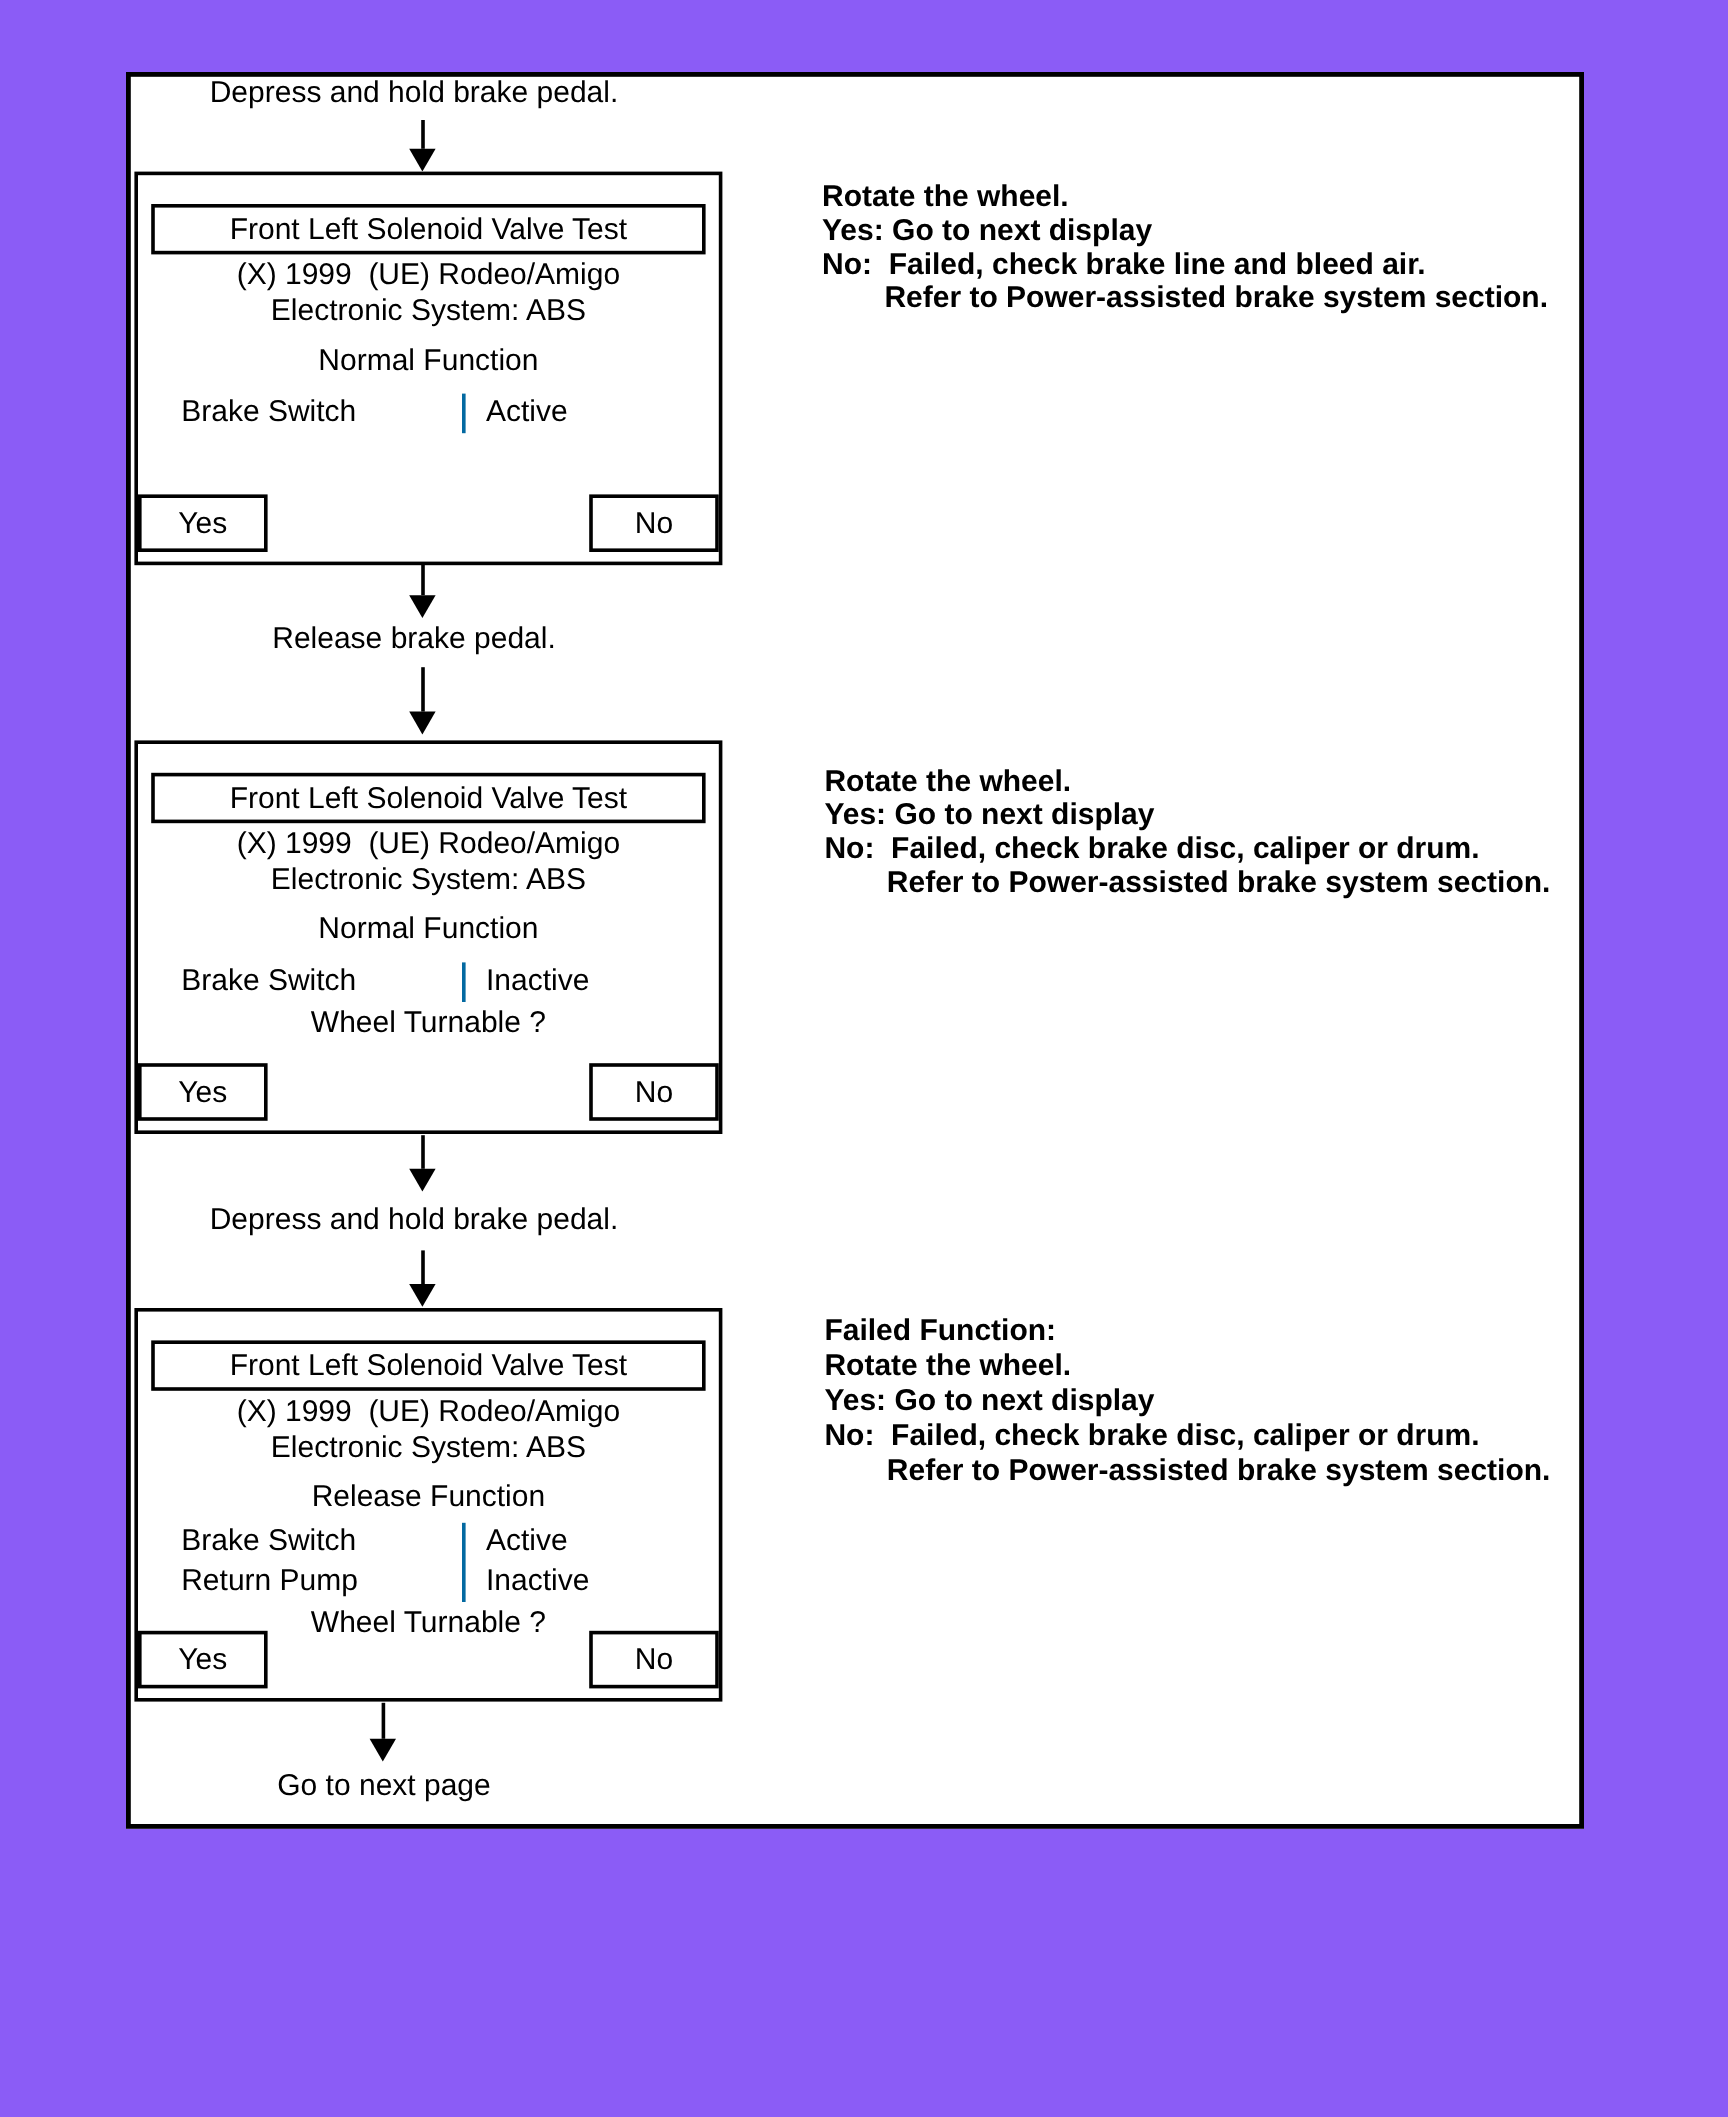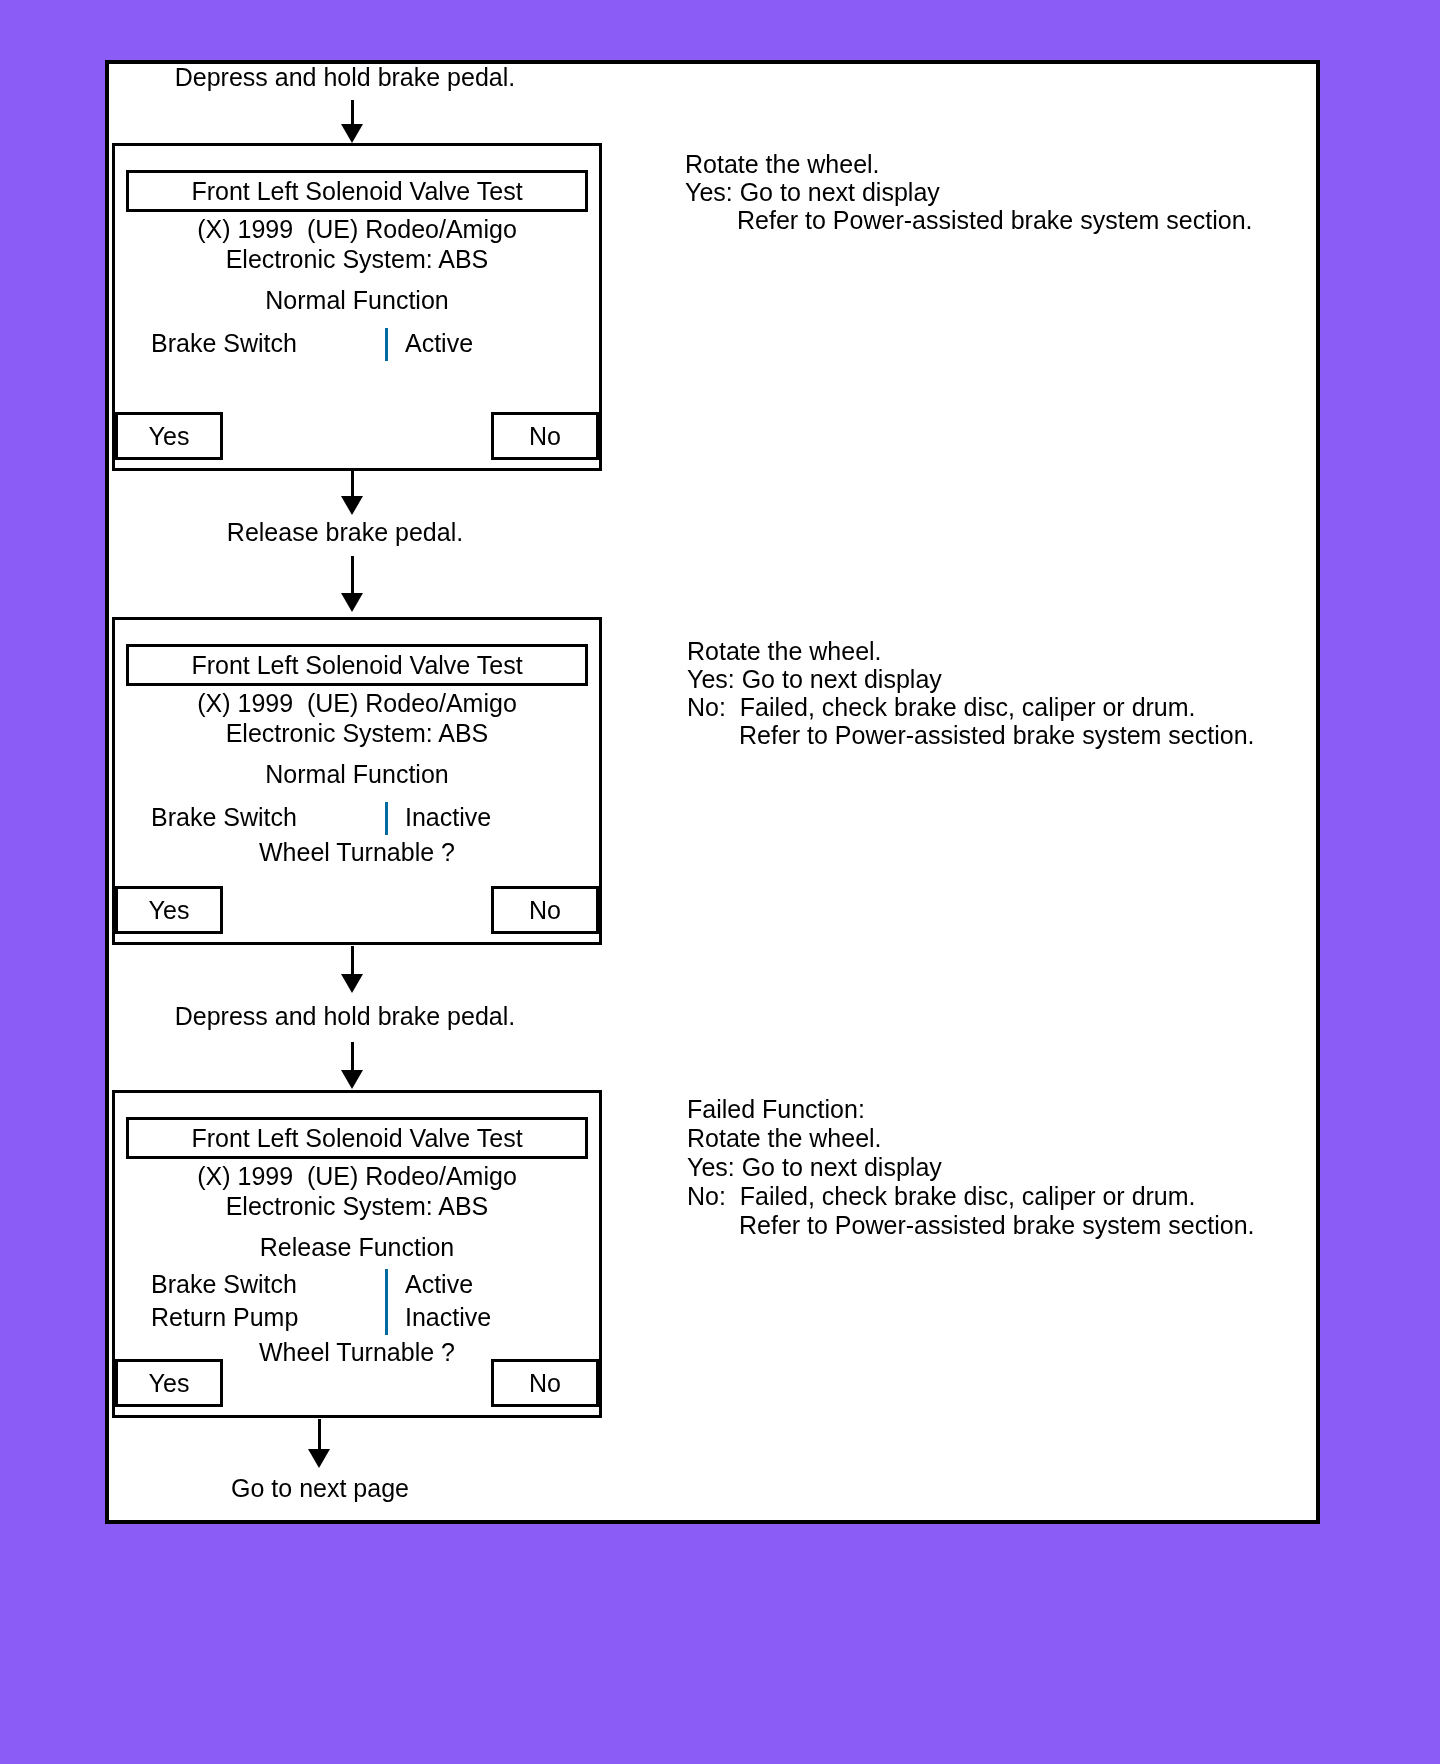--- a/index.html
+++ b/index.html
@@ -62,21 +62,21 @@
     display: flex; justify-content: space-between; gap: 33px;
   }
   .btn {
     width: 108px; border: 3px solid #000; box-sizing: border-box;
     text-align: center; padding: 6px 0; line-height: 30px; background: #fff;
   }
 
   .panel--3 .signals { top: 176px; }
   .panel--3 .row-question { top: 245px; }
 
-  .note { position: absolute; }
+  .note { position: absolute; font-weight: bold; }
   .note .note-line { white-space: pre; line-height: 28px; }
   .note--3 .note-line { line-height: 29px; }
   .note-line.indent { padding-left: 52px; }
 </style>
 </head>
 <body>
 
 <div class="canvas">
 
   <div class="frame"></div>
@@ -103,20 +103,21 @@
     </div>
     <div class="buttons">
       <div class="btn">Yes</div>
       <div class="btn">No</div>
     </div>
   </div>
 
   <div class="note note--1" style="left:685px; top:150px;">
     <div class="note-line">Rotate the wheel.</div>
     <div class="note-line">Yes: Go to next display</div>
+    <div class="note-line">No:  Failed, check brake line and bleed air.</div>
     <div class="note-line indent">Refer to Power-assisted brake system section.</div>
   </div>
 
   <div class="arrow" style="left:341px; top:470px;">
     <div class="shaft" style="height:26px"></div>
     <div class="head"></div>
   </div>
 
   <div class="step-label" style="left:110px; top:517px; width:470px;">Release brake pedal.</div>
 

